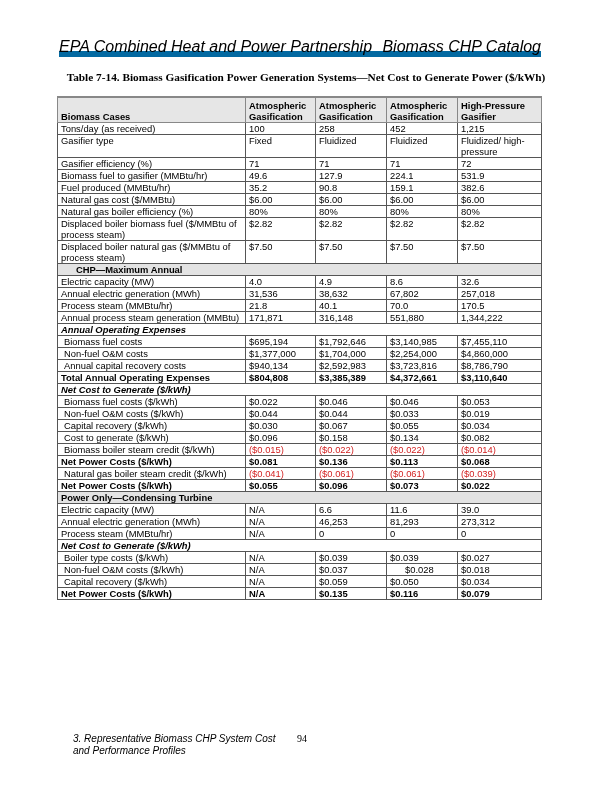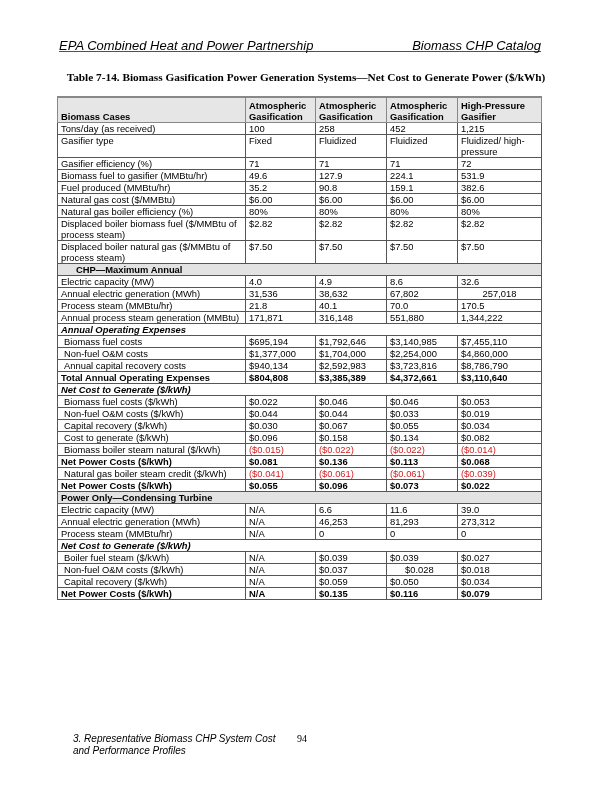--- a/index.html
+++ b/index.html
@@ -1,17 +1,17 @@
 <!DOCTYPE html>
 <html><head>
 <meta charset="utf-8">
 <style>
   html, body { margin:0; padding:0; background:#fff; }
   body { width:612px; height:792px; position:relative; font-family:"Liberation Sans", sans-serif; color:#000; overflow:hidden; }
-  .hdr { position:absolute; top:38px; left:59px; width:482px; height:13px; border-bottom:1px solid #0369a1; font-size:13px; font-style:italic; }
+  .hdr { position:absolute; top:38px; left:59px; width:482px; height:13px; border-bottom:6px solid #0369a1; font-size:16px; font-style:italic; }
   .hdr .l { position:absolute; left:0; top:0; }
   .hdr .r { position:absolute; right:0; top:0; }
   .title { position:absolute; top:71px; left:0; width:612px; text-align:center; font-family:"Liberation Serif", serif; font-weight:bold; font-size:11.3px; }
   table.t { position:absolute; top:96px; left:57px; border-collapse:collapse; font-size:9.4px; table-layout:fixed; width:484px; }
   table.t td { border:1px solid #555; padding:0 3px; line-height:11px; vertical-align:top; white-space:nowrap; overflow:hidden; }
   table.t col.c0 { width:188px; } table.t col.c1 { width:70px; } table.t col.c2 { width:71px; } table.t col.c3 { width:71px; } table.t col.c4 { width:84px; }
   tr.head td { background:#e6e6e6; font-weight:bold; vertical-align:bottom; line-height:11px; padding-top:2px; border:1px solid #888; border-top:2px solid #888; }
   tr.sec td { background:#e3e3e3; font-weight:bold; }
   tr.sub td { font-weight:bold; font-style:italic; }
   tr.bold td { font-weight:bold; }
@@ -118,21 +118,21 @@
         <td style="white-space: normal;">4.0</td>
         <td style="white-space: normal;">4.9</td>
         <td style="white-space: normal;">8.6</td>
         <td style="white-space: normal;">32.6</td>
       </tr>
       <tr>
         <td style="white-space: normal;">Annual electric generation (MWh)</td>
         <td style="white-space: normal;">31,536</td>
         <td style="white-space: normal;">38,632</td>
         <td style="white-space: normal;">67,802</td>
-        <td style="white-space: normal; text-align: center;">257,018</td>
+        <td style="white-space: normal;">257,018</td>
       </tr>
       <tr>
         <td style="white-space: normal;">Process steam (MMBtu/hr)</td>
         <td style="white-space: normal;">21.8</td>
         <td style="white-space: normal;">40.1</td>
         <td style="white-space: normal;">70.0</td>
         <td style="white-space: normal;">170.5</td>
       </tr>
       <tr>
         <td style="white-space: normal;">Annual process steam generation (MMBtu)</td>
@@ -197,21 +197,21 @@
         <td style="white-space: normal;">$0.034</td>
       </tr>
       <tr>
         <td class="in" style="white-space: normal;">Cost to generate ($/kWh)</td>
         <td style="white-space: normal;">$0.096</td>
         <td style="white-space: normal;">$0.158</td>
         <td style="white-space: normal;">$0.134</td>
         <td style="white-space: normal;">$0.082</td>
       </tr>
       <tr>
-        <td class="in" style="white-space: normal;">Biomass boiler steam natural ($/kWh)</td>
+        <td class="in" style="white-space: normal;">Biomass boiler steam credit ($/kWh)</td>
         <td class="neg" style="white-space: normal;">($0.015)</td>
         <td class="neg" style="white-space: normal;">($0.022)</td>
         <td class="neg" style="white-space: normal;">($0.022)</td>
         <td class="neg" style="white-space: normal;">($0.014)</td>
       </tr>
       <tr class="bold">
         <td style="white-space: normal;">Net Power Costs ($/kWh)</td>
         <td style="white-space: normal;">$0.081</td>
         <td style="white-space: normal;">$0.136</td>
         <td style="white-space: normal;">$0.113</td>
@@ -252,21 +252,21 @@
         <td style="white-space: normal;">Process steam (MMBtu/hr)</td>
         <td style="white-space: normal;">N/A</td>
         <td style="white-space: normal;">0</td>
         <td style="white-space: normal;">0</td>
         <td style="white-space: normal;">0</td>
       </tr>
       <tr class="sub">
         <td colspan="5">Net Cost to Generate ($/kWh)</td>
       </tr>
       <tr>
-        <td class="in" style="white-space: normal;">Boiler fuel steam ($/kWh)</td>
+        <td class="in" style="white-space: normal;">Boiler type costs ($/kWh)</td>
         <td style="white-space: normal;">N/A</td>
         <td style="white-space: normal;">$0.039</td>
         <td style="white-space: normal;">$0.039</td>
         <td style="white-space: normal;">$0.027</td>
       </tr>
       <tr>
         <td class="in" style="white-space: normal;">Non-fuel O&amp;M costs ($/kWh)</td>
         <td style="white-space: normal;">N/A</td>
         <td style="white-space: normal;">$0.037</td>
         <td style="white-space: normal; padding-left: 18px;">$0.028</td>

